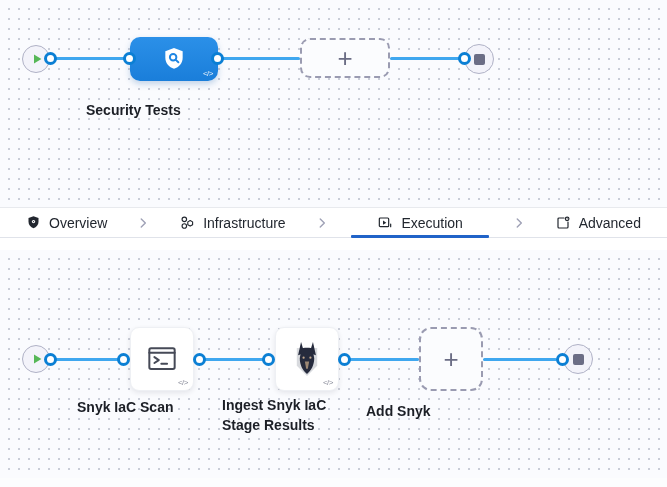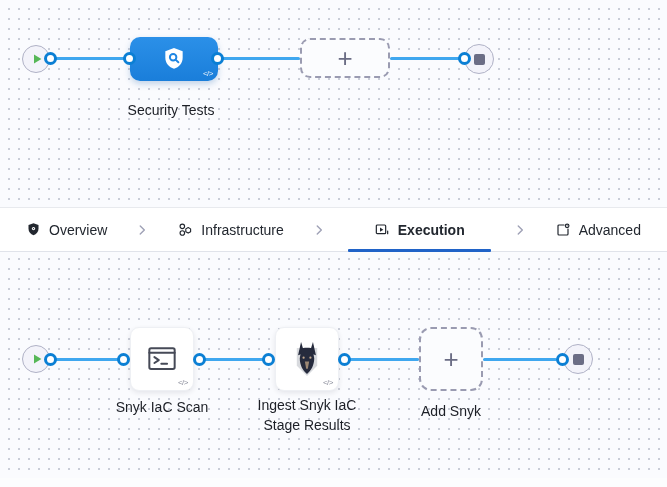--- a/index.html
+++ b/index.html
@@ -40,31 +40,31 @@
                border:1px solid #eef0f4; box-shadow:0 2px 5px rgba(40,41,61,.10); z-index:2;
                display:flex; align-items:center; justify-content:center; cursor:pointer; }
   .dashed-box { position:absolute; border:2px dashed #9a9bb1; background:#fbfcfe; z-index:2;
                 display:flex; align-items:center; justify-content:center; cursor:pointer; }
   .plus { color:#6b6d85; font-size:26px; font-weight:300; line-height:1; }
 
   .code-badge { position:absolute; right:5px; bottom:3px; font-size:8px; letter-spacing:-0.5px; }
   .code-badge.on-blue { color:rgba(255,255,255,.9); }
   .code-badge.on-white { color:#8b8e9c; }
 
-  .graph-label { position:absolute; width:170px; text-align:center; font-size:14px;
-                 color:#1c1f26; z-index:2; line-height:20px; }
-
-  
-  .tabbar { position:absolute; left:0; right:0; top:207px; height:45px; background:#fff;
+  .graph-label { position:absolute; width:170px; text-align:left; font-size:14px;
+                 color:#1c1f26; z-index:2; line-height:20px;font-weight:bold; }
+
+  
+  .tabbar { position:absolute; left:0; right:0; top:207px; height:31px; background:#fff;
             border-top:1px solid #e8eaee; border-bottom:1px solid #e0e3ea;
             display:flex; align-items:stretch; justify-content:space-between;
             padding:0 20px; z-index:4; }
   .tab { display:flex; align-items:center; gap:8px; font-size:14px; color:#22272f;
          cursor:pointer; position:relative; padding:0 6px; }
-  .tab.active { padding:0 26px; font-weight:700;justify-content:center; }
+  .tab.active { padding:0 26px; font-weight:400;justify-content:center; }
   .tab.active::after { content:""; position:absolute; left:0; right:0; bottom:-1px;
                        height:3px; background:#2063c8; border-radius:1px; }
   .tab-sep { display:flex; align-items:center; color:#9fa1b6; }
 
   .icon { display:inline-flex; align-items:center; justify-content:center; }
 </style>
 </head>
 <body>
 
 <div class="canvas">

